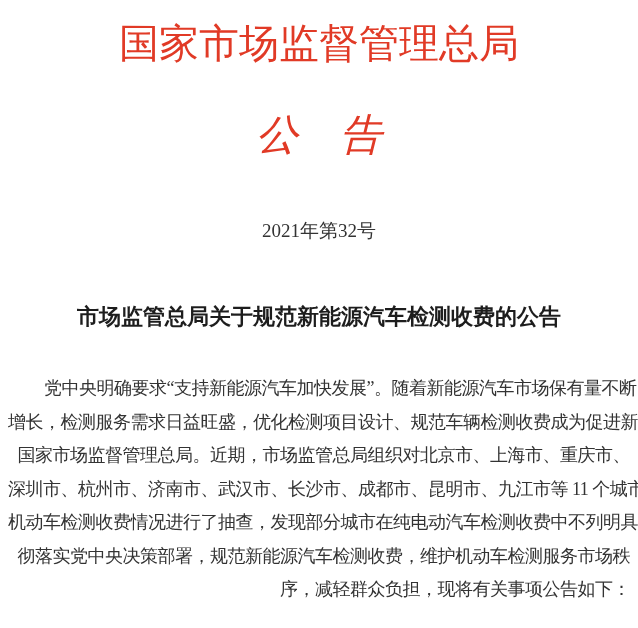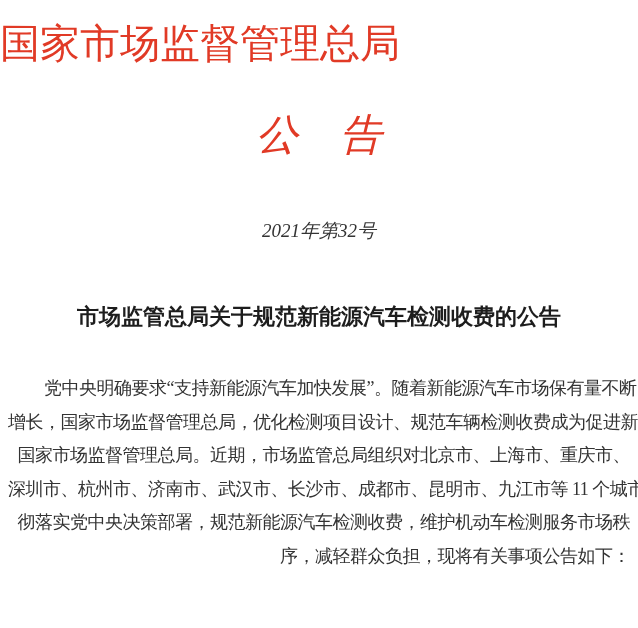--- a/index.html
+++ b/index.html
@@ -17,21 +17,21 @@
     font-family: "Liberation Serif", "DejaVu Serif", serif;
   }
   .page {
     width: 638px;
     height: 628px;
     background: var(--page-bg);
     overflow: hidden;
   }
   .agency-title {
     margin-top: 22px;
-    text-align: left;
+    text-align: center;
     font-size: 40px;
     line-height: 44px;
     font-weight: 500;
     color: var(--title-red);
     letter-spacing: 0px;
     white-space: nowrap;
   }
   .announcement-heading {
     margin-top: 46px;
     text-align: center;
@@ -42,21 +42,20 @@
     white-space: nowrap;
     font-style: italic;
   }
   .issue-number {
     margin-top: 60px;
     text-align: center;
     font-size: 19px;
     line-height: 26px;
     color: var(--body-text);
     white-space: nowrap;
-    font-style: italic;
   }
   .subject-title {
     margin-top: 58px;
     text-align: center;
     font-size: 22px;
     line-height: 30px;
     font-weight: bold;
     color: var(--heading-black);
     white-space: nowrap;
   }
@@ -85,20 +84,21 @@
   <div class="agency-title">国家市场监督管理总局</div>
 
   <div class="announcement-heading">公　告</div>
 
   <div class="issue-number">2021年第32号</div>
 
   <div class="subject-title">市场监管总局关于规范新能源汽车检测收费的公告</div>
 
   <div class="body-paragraph">
     <div class="paragraph-line indent">党中央明确要求“支持新能源汽车加快发展”。随着新能源汽车市场保有量不断</div>
-    <div class="paragraph-line">增长，国家市场监督管理总局，优化检测项目设计、规范车辆检测收费成为促进新</div>
+    <div class="paragraph-line">增长，检测服务需求日益旺盛，优化检测项目设计、规范车辆检测收费成为促进新</div>
     <div class="paragraph-line">国家市场监督管理总局。近期，市场监管总局组织对北京市、上海市、重庆市、</div>
     <div class="paragraph-line">深圳市、杭州市、济南市、武汉市、长沙市、成都市、昆明市、九江市等 11 个城市</div>
+    <div class="paragraph-line">机动车检测收费情况进行了抽查，发现部分城市在纯电动汽车检测收费中不列明具</div>
     <div class="paragraph-line">彻落实党中央决策部署，规范新能源汽车检测收费，维护机动车检测服务市场秩</div>
     <div class="paragraph-line">序，减轻群众负担，现将有关事项公告如下：</div>
   </div>
 
 </div>
 
 </body></html>

